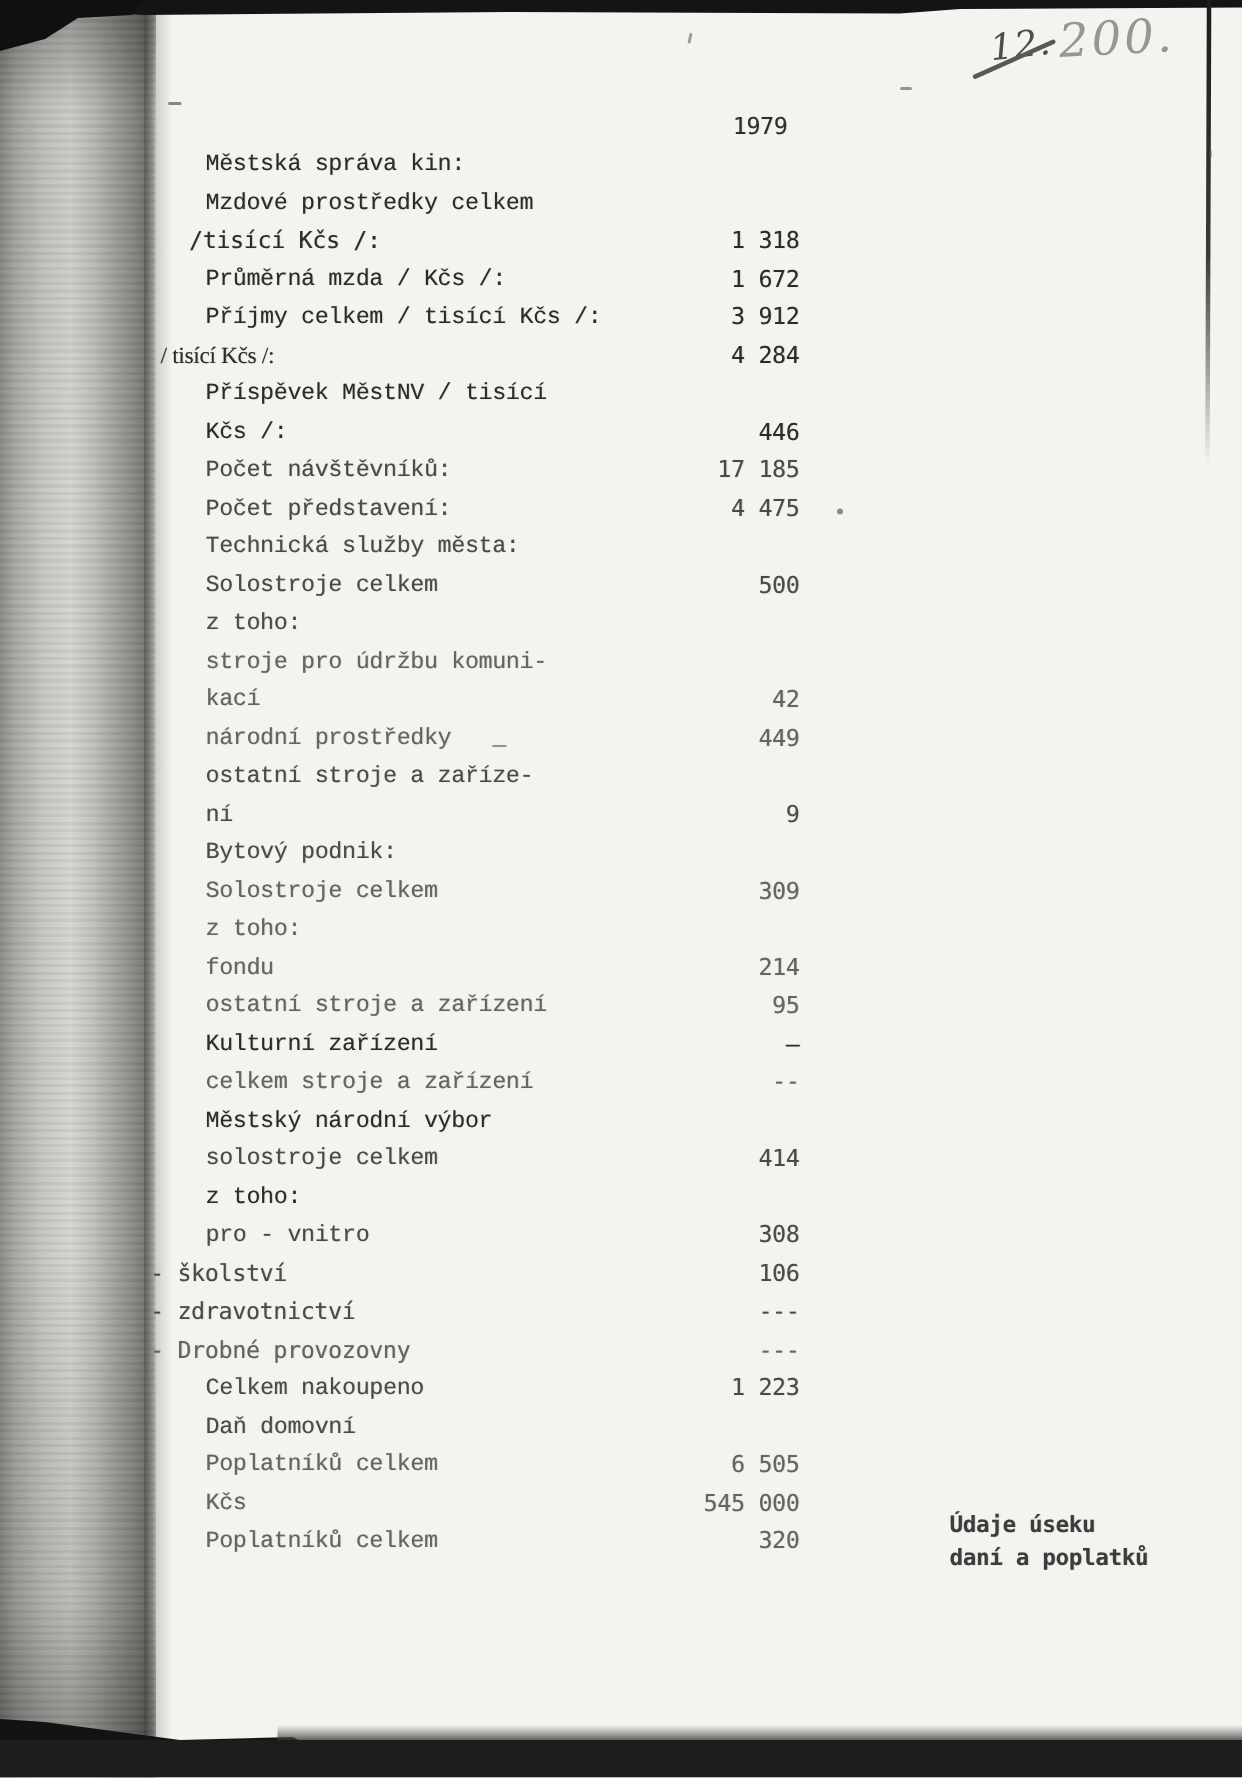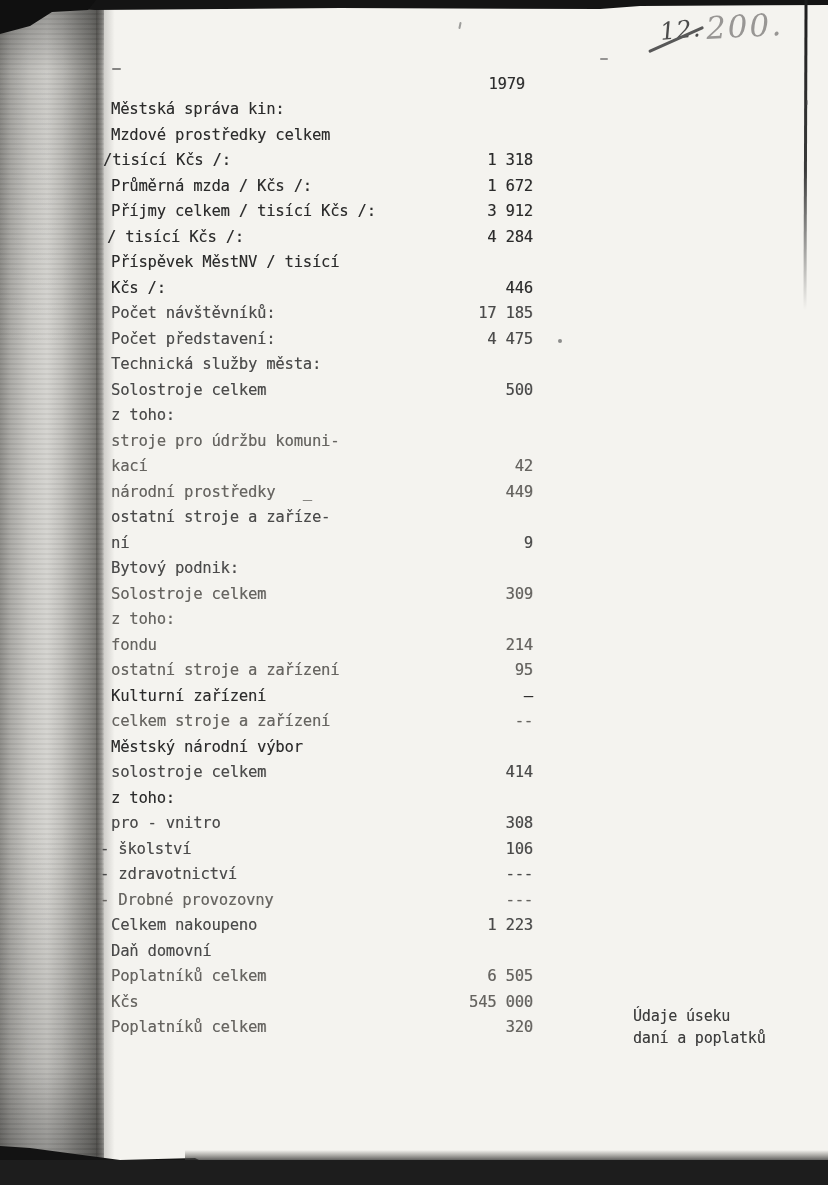--- a/index.html
+++ b/index.html
@@ -51,28 +51,28 @@
     transform:rotate(0.2deg);
   }
   
   .typed{color:#2d2d2d;font-size:15.5px;letter-spacing:-0.2px;
     text-shadow:0.3px 0.3px 0.6px rgba(30,30,30,0.35);}
   .year{position:absolute;left:92px;top:72px;width:433px;text-align:right;line-height:25.5px;}
   .rows{position:absolute;left:100px;top:97px;width:433px;}
   .row{display:flex;line-height:25.5px;white-space:pre;}
   .lab{flex:1 1 auto;white-space:pre;}
   .val{white-space:pre;text-align:right;}
-  .indent-normal .lab{padding-left:11px;}
-  .indent-flush .lab{padding-left:3px;}
-  .indent-flush2 .lab{padding-left:7px;}
+  .indent-normal .lab{padding-left:37px;font-family:Liberation Mono, monospace;}
+  .indent-flush .lab{padding-left:3px;margin-left:23px;}
+  .indent-flush2 .lab{padding-left:7px;font-family:Liberation Serif, serif;}
   .indent-sub .lab{}
   .tone-dark{color:#2b2b2b;}
   .tone-mid{color:#4a4a4a;}
   .tone-light{color:#666460;}
-  .note{position:absolute;left:633px;top:1006px;line-height:21.5px;font-size:15px;color:#3c3c3c;}
+  .note{position:absolute;left:633px;top:1006px;line-height:21.5px;font-size:15px;color:#3c3c3c;font-weight:bold;}
   
   .handwritten{position:absolute;left:648px;top:6px;width:160px;height:50px;
     font-family:"DejaVu Serif","Liberation Serif",serif;font-style:italic;}
   .hw-crossed{position:absolute;left:12px;top:10px;font-size:24px;color:#4c4c4c;
     transform:rotate(-6deg);letter-spacing:1px;}
   .hw-strike{position:absolute;left:-2px;top:32px;width:60px;height:2.5px;background:#585858;
     transform:rotate(-24deg);border-radius:2px;}
   .hw-number{position:absolute;left:58px;top:2px;font-size:31px;color:#989694;
     transform:rotate(-3deg);letter-spacing:2px;font-weight:300;}
   

